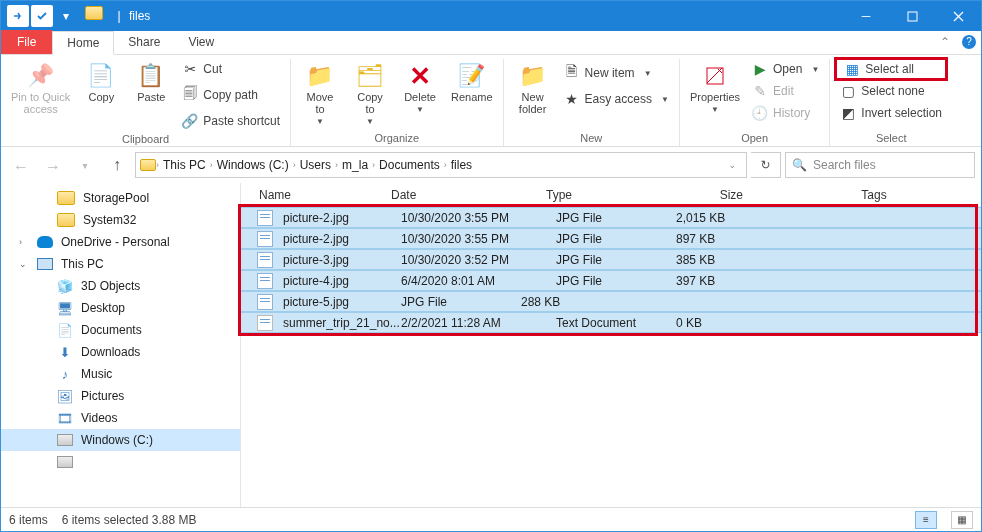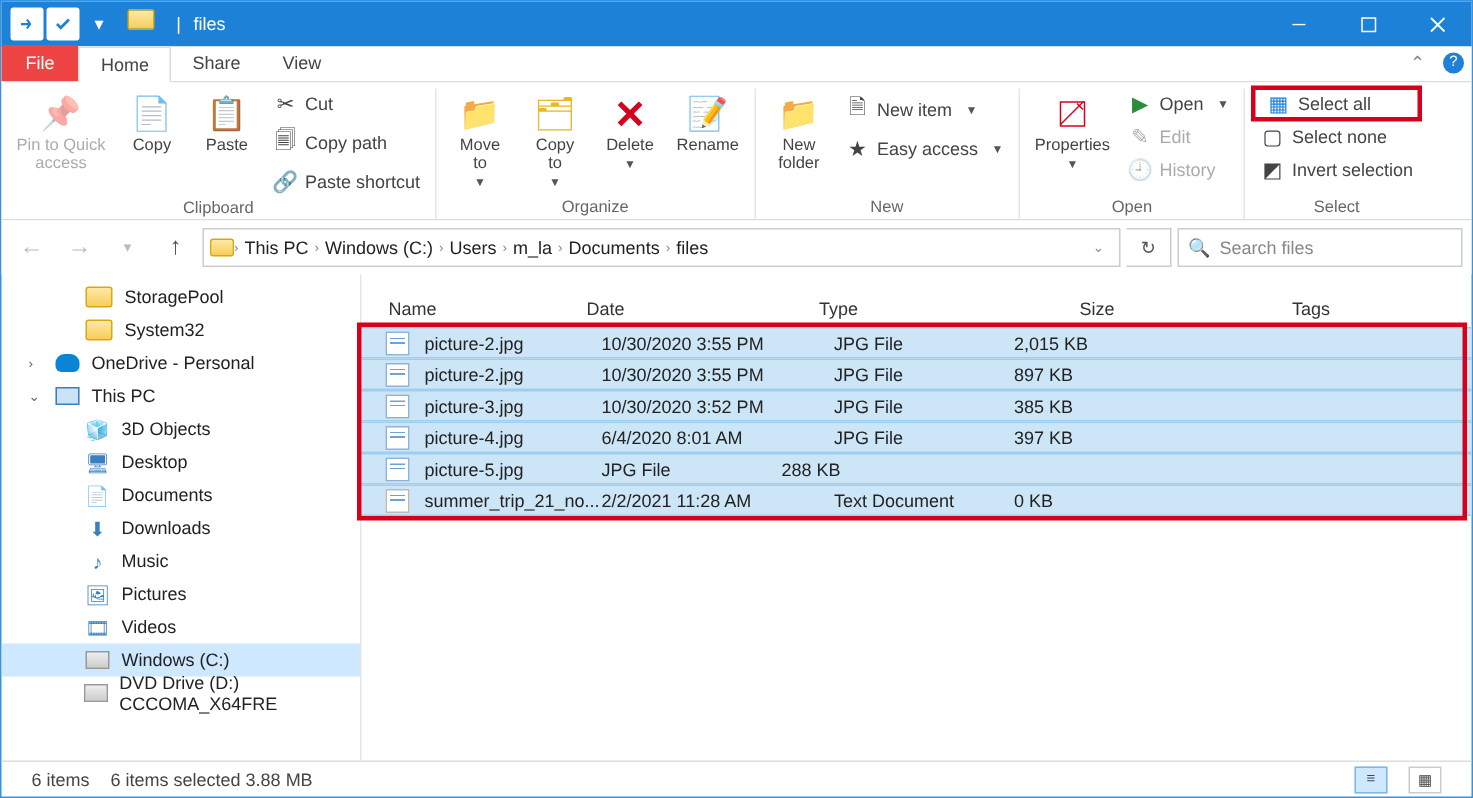--- a/index.html
+++ b/index.html
@@ -56,41 +56,41 @@
 .tree-item { display: flex; align-items: center; height: 22px; padding-left: 32px; gap: 8px; font-size: 12px; color: #222; }
 .tree-item.sel { background: #cde8ff; }
 .tree-item.lvl2 { padding-left: 52px; }
 .tree-item .exp { width: 10px; font-size: 9px; color: #666; margin-left: -14px; }
 .ico-folder { width: 18px; height: 14px; background: linear-gradient(#ffe9a6,#f7ce5b); border: 1px solid #d7a90e; border-radius: 2px; }
 .ico-onedrive { width: 16px; height: 12px; background: #0a84d4; border-radius: 6px 6px 4px 4px; }
 .ico-pc { width: 16px; height: 12px; border: 1px solid #3a7fbf; background: #cae3f7; }
 .ico-drive { width: 16px; height: 12px; border: 1px solid #999; background: linear-gradient(#eee,#ccc); }
 .ico-generic { width: 16px; height: 16px; display: flex; align-items: center; justify-content: center; font-size: 13px; }
 
-.content { flex: 1; display: flex; flex-direction: column; margin-top: 11px; }
+.content { flex: 1; display: flex; flex-direction: column; }
 .cols { display: flex; height: 24px; border-bottom: 1px solid #eee; align-items: center; font-size: 12px; color: #333; }
 .col-name { width: 150px; padding-left: 18px; }
 .col-date { width: 155px; }
 .col-type { width: 120px; }
 .col-size { width: 95px; text-align: right; padding-right: 18px; }
 .col-tags { flex: 1; padding-left: 6px; text-align: center; }
 
 .rows-wrap { position: relative; }
 .rows-outline { position: absolute; left: 0; top: 0; right: 6px; outline: 3px solid #d6001c; outline-offset: 0; pointer-events: none; }
 .row { display: flex; height: 21px; align-items: center; font-size: 12px; color: #222; }
 .row.sel { background: #cde6f7; border-top: 1px solid #9fcdec; border-bottom: 1px solid #9fcdec; }
 .row .fico { width: 16px; height: 16px; border: 1px solid #8cb3d9; background: #fff; margin-left: 16px; margin-right: 10px; position: relative; }
 .row .fico.txt { border-color: #bbb; }
 .row .fico::after { content:""; position:absolute; left:2px; right:2px; top:3px; height:5px; background: repeating-linear-gradient(#6ea1d6 0 1px, transparent 1px 3px); }
 .row .fname { width: 118px; overflow: hidden; text-overflow: ellipsis; white-space: nowrap; }
 .row .rdate { width: 155px; }
 .row .rtype { width: 120px; }
 .row .rsize { width: 95px; padding-right: 18px; }
 
-.status { height: 24px; border-top: 1px solid #ddd; display: flex; align-items: center; font-size: 12px; color: #444; padding: 0 20px; gap: 14px; }
+.status { height: 24px; border-top: 1px solid #ddd; display: flex; align-items: center; font-size: 12px; color: #444; padding: 0 8px; gap: 14px; }
 .status .spacer { flex: 1; }
 .status .viewbtn { width: 22px; height: 18px; border: 1px solid #ccc; display: flex; align-items: center; justify-content: center; font-size: 10px; }
 .status .viewbtn.active { background: #cde8ff; border-color: #7db7e4; }
 
 .window { display: flex; flex-direction: column; border: 1px solid #3893de; width: 982px; height: 532px; }
 svg { display: block; }
 </style>
 </head>
 <body>
 
@@ -396,21 +396,20 @@
           <span>
             <div class="ico-drive"></div>
           </span>
           <span>Windows (C:)</span>
         </div>
         <div class="tree-item lvl2">
           <span class="exp"></span>
           <span>
             <div class="ico-drive"></div>
           </span>
-          <span>DVD Drive (D:) CCCOMA_X64FRE</span>
         </div>
       </div>
     <div class="content">
       <div class="cols">
         <div class="col-name">Name</div>
         <div class="col-date">Date</div>
         <div class="col-type">Type</div>
         <div class="col-size">Size</div>
         <div class="col-tags">Tags</div>
       </div>

